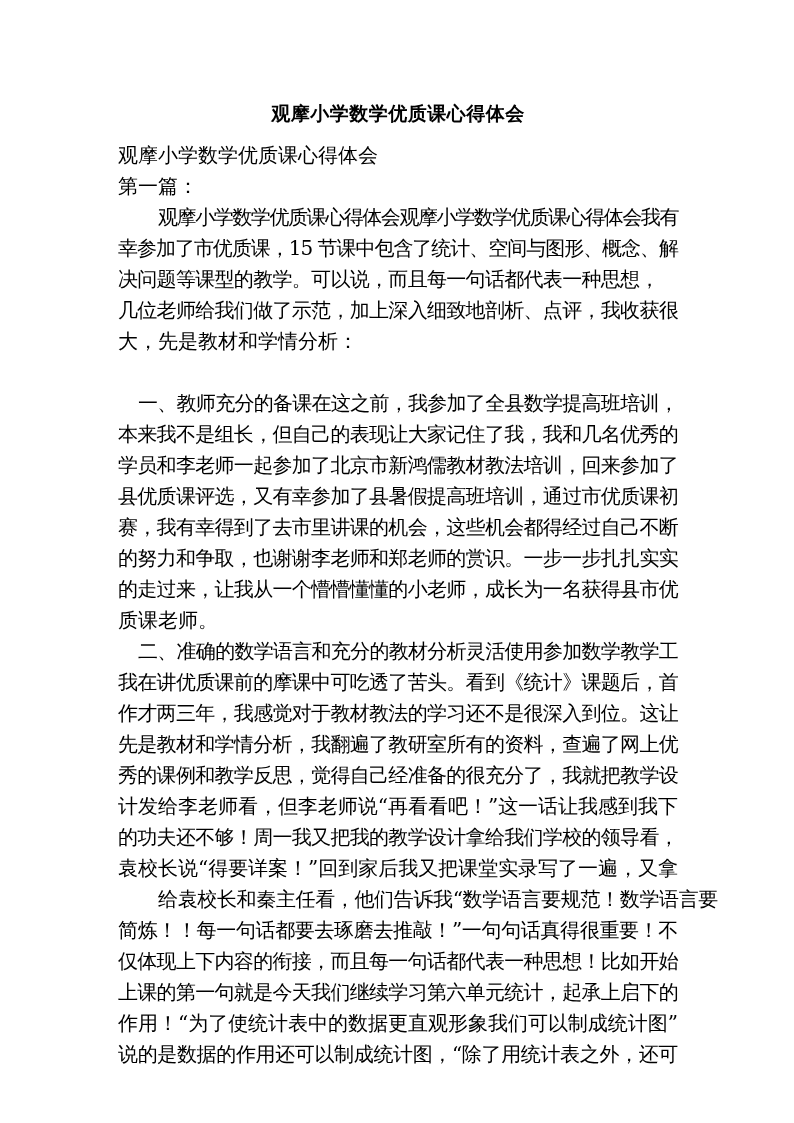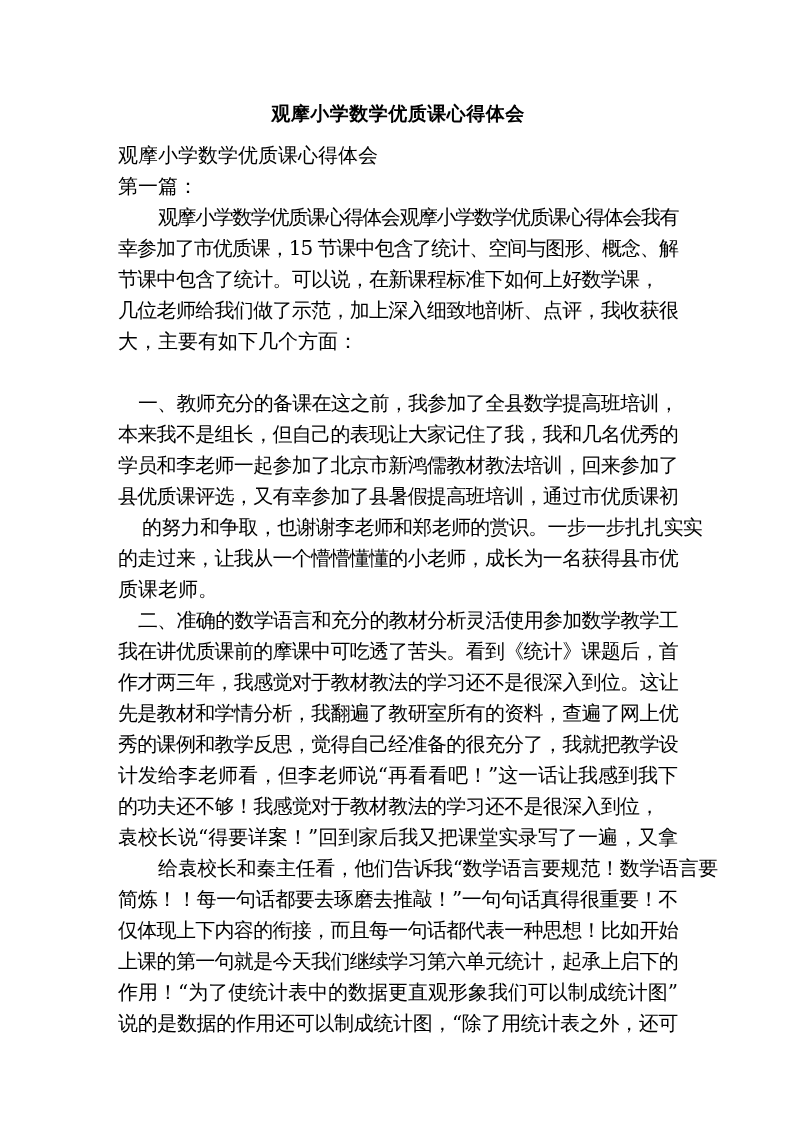--- a/index.html
+++ b/index.html
@@ -51,45 +51,46 @@
 
 <div class="page">
   <div class="doc-title">观摩小学数学优质课心得体会</div>
 
   <div class="line"><span>观摩小学数学优质课心得体会</span></div>
   <div class="line"><span>第一篇：</span></div>
 
   <div>
     <div class="line indent"><span style="letter-spacing: -1.42857px;">观摩小学数学优质课心得体会观摩小学数学优质课心得体会我有</span></div>
     <div class="line"><span style="letter-spacing: -1.02621px;">幸参加了市优质课，15 节课中包含了统计、空间与图形、概念、解</span></div>
-    <div class="line"><span style="letter-spacing: -0.689655px;">节课中包含了统计。可以说，在新课程标准下如何上好数学课，</span></div>
+    <div class="line"><span style="letter-spacing: -0.689655px;">决问题等课型的教学。可以说，而且每一句话都代表一种思想，</span></div>
     <div class="line"><span style="letter-spacing: -0.689655px;">几位老师给我们做了示范，加上深入细致地剖析、点评，我收获很</span></div>
-    <div class="line"><span>大，主要有如下几个方面：</span></div>
+    <div class="line"><span>大，先是教材和学情分析：</span></div>
   </div>
 
   <div class="blank"></div>
 
   <div>
     <div class="line indent-1"><span style="letter-spacing: -0.714286px;">一、教师充分的备课在这之前，我参加了全县数学提高班培训，</span></div>
     <div class="line"><span style="letter-spacing: -0.689655px;">本来我不是组长，但自己的表现让大家记住了我，我和几名优秀的</span></div>
     <div class="line"><span style="letter-spacing: -0.689655px;">学员和李老师一起参加了北京市新鸿儒教材教法培训，回来参加了</span></div>
     <div class="line"><span style="letter-spacing: -0.689655px;">县优质课评选，又有幸参加了县暑假提高班培训，通过市优质课初</span></div>
-    <div class="line"><span style="letter-spacing: -0.689655px; margin-left: 24px;">的努力和争取，也谢谢李老师和郑老师的赏识。一步一步扎扎实实</span></div>
+    <div class="line"><span style="letter-spacing: -0.689655px;">赛，我有幸得到了去市里讲课的机会，这些机会都得经过自己不断</span></div>
+    <div class="line"><span style="letter-spacing: -0.689655px;">的努力和争取，也谢谢李老师和郑老师的赏识。一步一步扎扎实实</span></div>
     <div class="line"><span style="letter-spacing: -0.689655px;">的走过来，让我从一个懵懵懂懂的小老师，成长为一名获得县市优</span></div>
     <div class="line"><span>质课老师。</span></div>
   </div>
 
   <div>
     <div class="line indent-1"><span style="letter-spacing: -0.714286px;">二、准确的数学语言和充分的教材分析灵活使用参加数学教学工</span></div>
     <div class="line"><span style="letter-spacing: -0.689655px;">我在讲优质课前的摩课中可吃透了苦头。看到《统计》课题后，首</span></div>
     <div class="line"><span style="letter-spacing: -0.689655px;">作才两三年，我感觉对于教材教法的学习还不是很深入到位。这让</span></div>
     <div class="line"><span style="letter-spacing: -0.689655px;">先是教材和学情分析，我翻遍了教研室所有的资料，查遍了网上优</span></div>
     <div class="line"><span style="letter-spacing: -0.689655px;">秀的课例和教学反思，觉得自己经准备的很充分了，我就把教学设</span></div>
     <div class="line"><span style="letter-spacing: -0.015625px;">计发给李老师看，但李老师说“再看看吧！”这一话让我感到我下</span></div>
-    <div class="line"><span style="letter-spacing: -0.689655px;">的功夫还不够！我感觉对于教材教法的学习还不是很深入到位，</span></div>
+    <div class="line"><span style="letter-spacing: -0.689655px;">的功夫还不够！周一我又把我的教学设计拿给我们学校的领导看，</span></div>
     <div class="line"><span style="letter-spacing: -0.015625px;">袁校长说“得要详案！”回到家后我又把课堂实录写了一遍，又拿</span></div>
     <div class="line"><span style="letter-spacing: -0.352909px; margin-left: 40px;">给袁校长和秦主任看，他们告诉我“数学语言要规范！数学语言要</span></div>
     <div class="line"><span style="letter-spacing: -0.352909px;">简炼！！每一句话都要去琢磨去推敲！”一句句话真得很重要！不</span></div>
     <div class="line"><span style="letter-spacing: -0.689655px;">仅体现上下内容的衔接，而且每一句话都代表一种思想！比如开始</span></div>
     <div class="line"><span style="letter-spacing: -0.689655px;">上课的第一句就是今天我们继续学习第六单元统计，起承上启下的</span></div>
     <div class="line"><span style="letter-spacing: -0.015625px;">作用！“为了使统计表中的数据更直观形象我们可以制成统计图”</span></div>
     <div class="line"><span style="letter-spacing: -0.352909px;">说的是数据的作用还可以制成统计图，“除了用统计表之外，还可</span></div>
   </div>
 </div>
 

